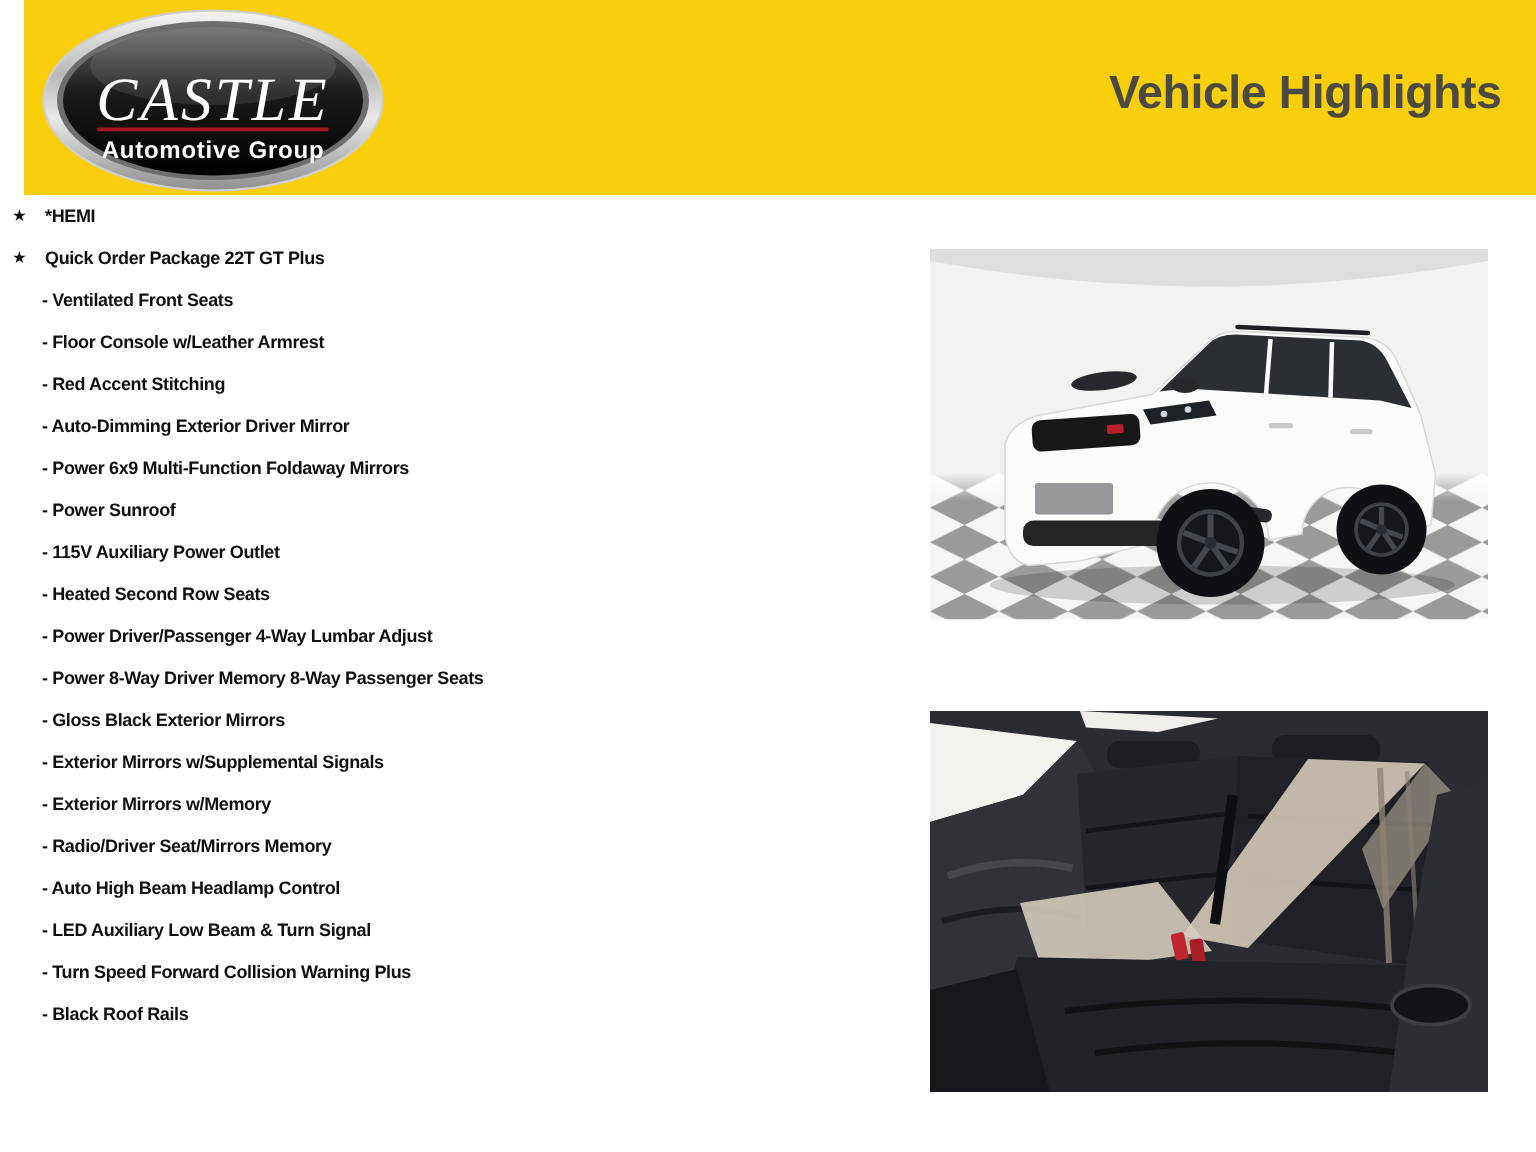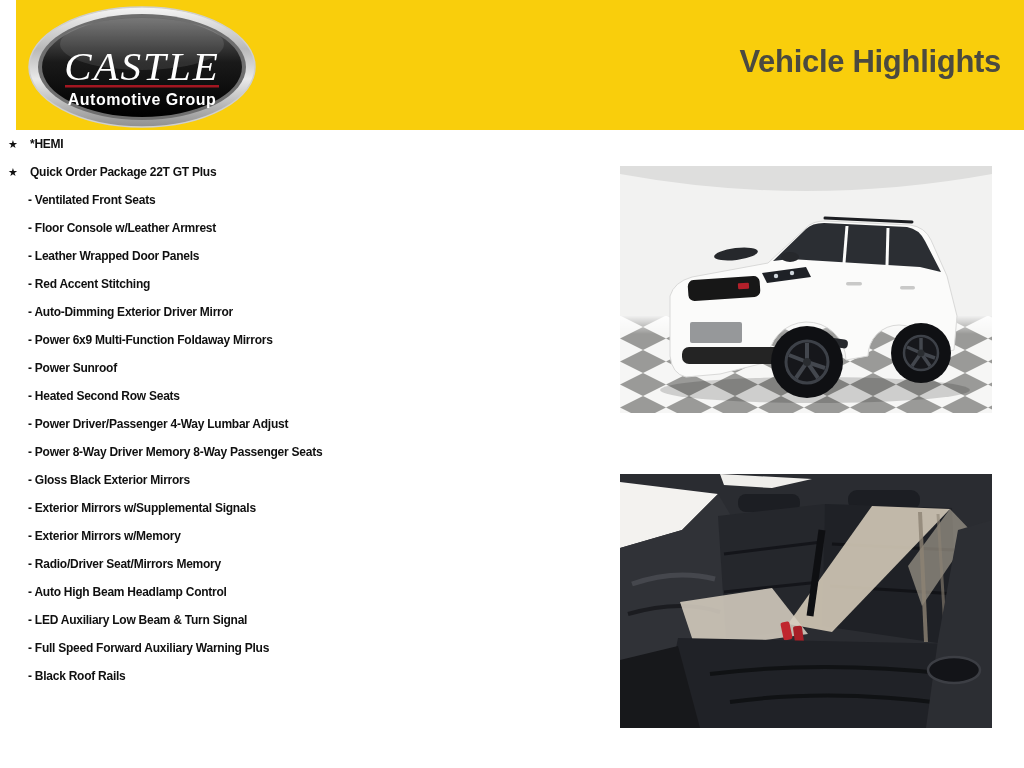--- a/index.html
+++ b/index.html
@@ -79,35 +79,35 @@
       <span class="star-bullet">★</span>
       <span class="label">Quick Order Package 22T GT Plus</span>
     </div>
     <div class="row sub">
       <span class="label">- Ventilated Front Seats</span>
     </div>
     <div class="row sub">
       <span class="label">- Floor Console w/Leather Armrest</span>
     </div>
     <div class="row sub">
-      <span class="label">- Leather Wrapped Door Panels</span>
-    </div>
-    <div class="row sub">
       <span class="label">- Red Accent Stitching</span>
     </div>
     <div class="row sub">
       <span class="label">- Auto-Dimming Exterior Driver Mirror</span>
     </div>
     <div class="row sub">
       <span class="label">- Power 6x9 Multi-Function Foldaway Mirrors</span>
     </div>
     <div class="row sub">
       <span class="label">- Power Sunroof</span>
     </div>
     <div class="row sub">
+      <span class="label">- 115V Auxiliary Power Outlet</span>
+    </div>
+    <div class="row sub">
       <span class="label">- Heated Second Row Seats</span>
     </div>
     <div class="row sub">
       <span class="label">- Power Driver/Passenger 4-Way Lumbar Adjust</span>
     </div>
     <div class="row sub">
       <span class="label">- Power 8-Way Driver Memory 8-Way Passenger Seats</span>
     </div>
     <div class="row sub">
       <span class="label">- Gloss Black Exterior Mirrors</span>
@@ -121,21 +121,21 @@
     <div class="row sub">
       <span class="label">- Radio/Driver Seat/Mirrors Memory</span>
     </div>
     <div class="row sub">
       <span class="label">- Auto High Beam Headlamp Control</span>
     </div>
     <div class="row sub">
       <span class="label">- LED Auxiliary Low Beam &amp; Turn Signal</span>
     </div>
     <div class="row sub">
-      <span class="label">- Full Speed Forward Auxiliary Warning Plus</span>
+      <span class="label">- Turn Speed Forward Collision Warning Plus</span>
     </div>
     <div class="row sub">
       <span class="label">- Black Roof Rails</span>
     </div>
   </div>
 
 <div class="photo1">
   <svg viewBox="0 0 372 247">
     <defs>
       <pattern id="checker" width="46" height="23" patternUnits="userSpaceOnUse">

